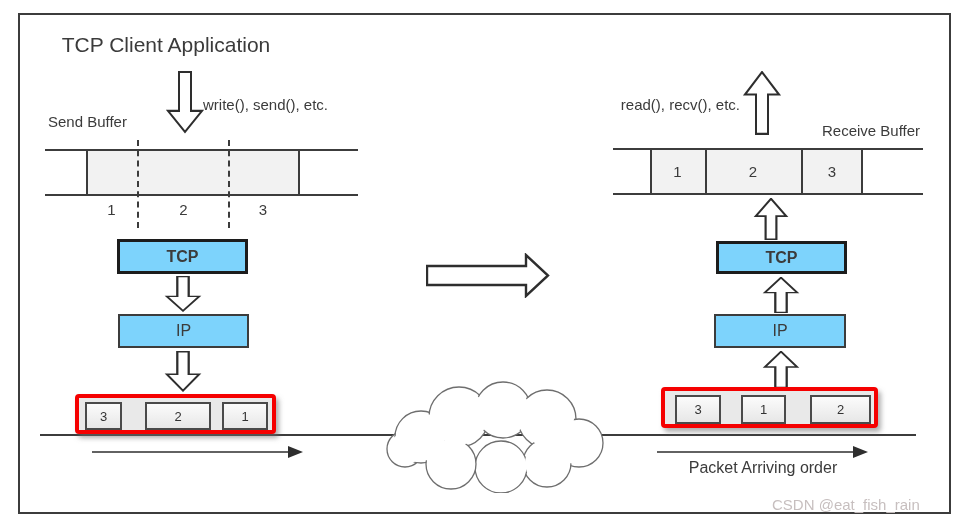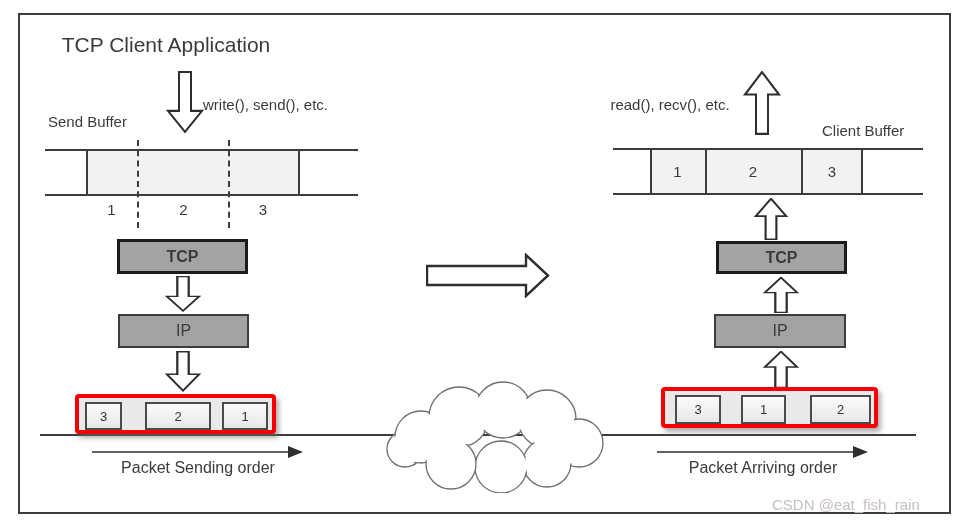--- a/index.html
+++ b/index.html
@@ -8,21 +8,21 @@
     font-family:"Liberation Sans",sans-serif;color:#3b3b3b;
   }
   .abs{position:absolute;}
   #frame{left:18px;top:13px;width:929px;height:497px;border:2px solid #3c3c3c;}
   .title{font-size:21px;text-align:center;white-space:nowrap;}
   .lbl{font-size:15px;white-space:nowrap;}
   .seg-num{font-size:15px;text-align:center;}
   .hline{height:0;border-top:2px solid #3c3c3c;}
   .dash{width:0;border-left:2px dashed #3c3c3c;}
   .stackbox{
-    background:#a3a3a3;border:2px solid #3c3c3c;text-align:center;
+    background:#7dd3fc;border:2px solid #3c3c3c;text-align:center;
     font-size:16px;display:flex;align-items:center;justify-content:center;box-sizing:border-box;
   }
   .stackbox.bold{border:3px solid #1c1c1c;font-weight:bold;}
   .redgroup{
     border:4px solid #f50000;border-radius:4px;background:#e9e9e9;
     box-shadow:3px 4px 5px rgba(110,110,110,.55);box-sizing:border-box;
   }
   .pkt{
     position:absolute;background:linear-gradient(#fbfbfb,#e7e7e7);
     border:2px solid #4a4a4a;box-sizing:border-box;
@@ -79,21 +79,20 @@
     <div class="pkt" style="left:66px;top:4px;width:66px;height:28px;">2</div>
     <div class="pkt" style="left:143px;top:4px;width:46px;height:28px;">1</div>
   </div>
 
   <div class="abs" style="left:92px;top:446px;">
     <svg width="212" height="12" viewBox="0 0 212 12">
       <line x1="0" y1="6" x2="197" y2="6" stroke="#2e2e2e" stroke-width="1.6"></line>
       <polygon points="196,0 211,6 196,12" fill="#2e2e2e"></polygon>
     </svg>
   </div>
-  <div class="abs order-label" style="left:92px;top:459px;width:212px;">Packet Sending order</div>
 
   <div class="abs" style="left:426px;top:253px;">
     <svg width="124" height="45" viewBox="0 0 124 45">
       <path d="M1 13 H100 V2 L122 22.5 L100 43 V32 H1 Z" fill="#fff" stroke="#2e2e2e" stroke-width="2.4"></path>
     </svg>
   </div>
 
   <div class="abs" style="left:375px;top:377px;">
     <svg width="236" height="116" viewBox="0 0 236 116">
       <g stroke="#6e6e6e" stroke-width="1.3" fill="#fff">
@@ -120,23 +119,23 @@
       </g>
     </svg>
   </div>
 
 
   <div class="abs" style="left:742px;top:71px;">
     <svg width="40" height="64" viewBox="0 0 40 60" preserveAspectRatio="none">
       <path d="M14 59 H26 V22 H37 L20 1 L3 22 H14 Z" fill="#fff" stroke="#2e2e2e" stroke-width="2"></path>
     </svg>
   </div>
-  <div class="abs lbl" style="left:600px;top:96px;width:140px;text-align:center;">read(), recv(), etc.</div>
+  <div class="abs lbl" style="left:600px;top:96px;width:140px;text-align:right;">read(), recv(), etc.</div>
 
-  <div class="abs lbl" style="left:822px;top:122px;">Client Buffer</div>
+  <div class="abs lbl" style="left:822px;top:122px;">Receive Buffer</div>
 
   <div class="abs hline" style="left:613px;top:148px;width:310px;"></div>
   <div class="abs hline" style="left:613px;top:193px;width:310px;"></div>
   <div class="abs" style="left:650px;top:150px;width:213px;height:43px;background:#f2f2f2;border-left:2px solid #3c3c3c;border-right:2px solid #3c3c3c;box-sizing:border-box;"></div>
   <div class="abs" style="left:705px;top:150px;width:2px;height:43px;background:#3c3c3c;"></div>
   <div class="abs" style="left:801px;top:150px;width:2px;height:43px;background:#3c3c3c;"></div>
   <div class="bufcell-num" style="left:650px;width:55px;">1</div>
   <div class="bufcell-num" style="left:705px;width:96px;">2</div>
   <div class="bufcell-num" style="left:801px;width:62px;">3</div>
 

